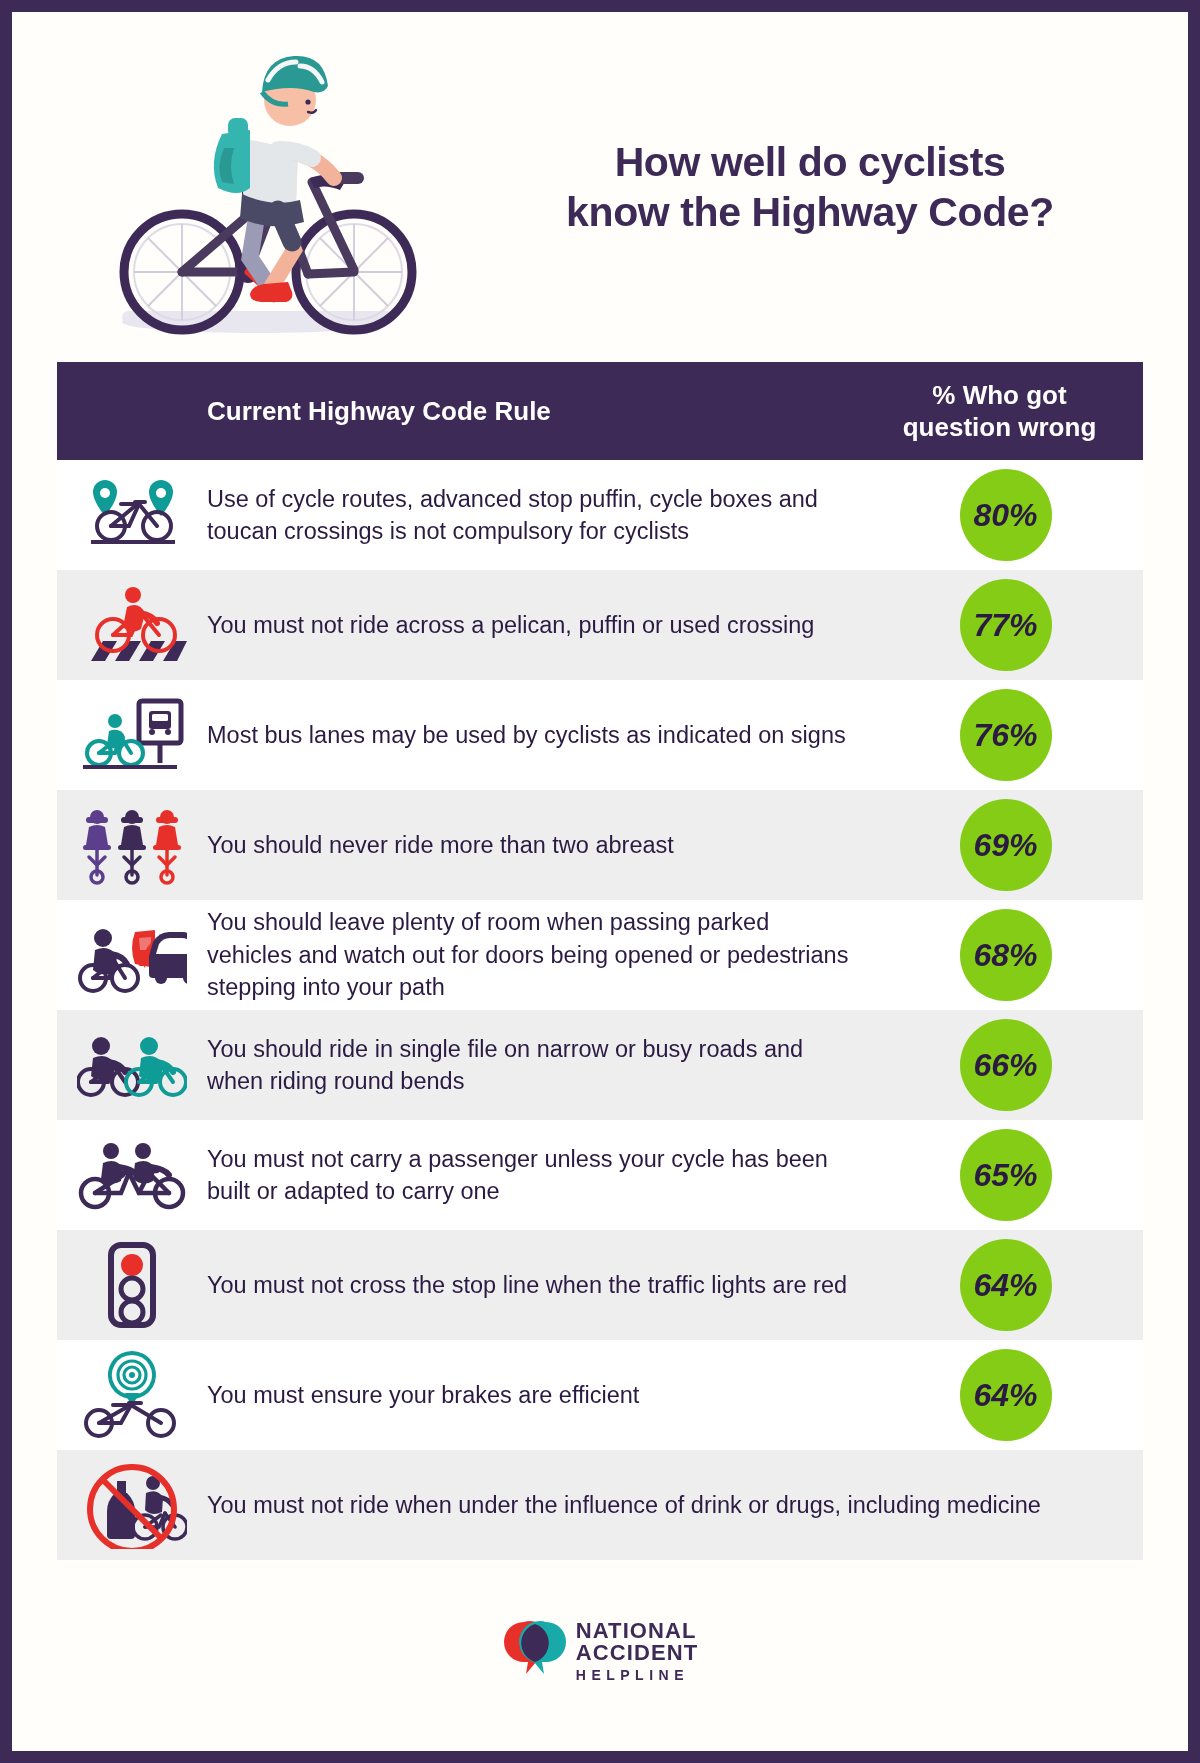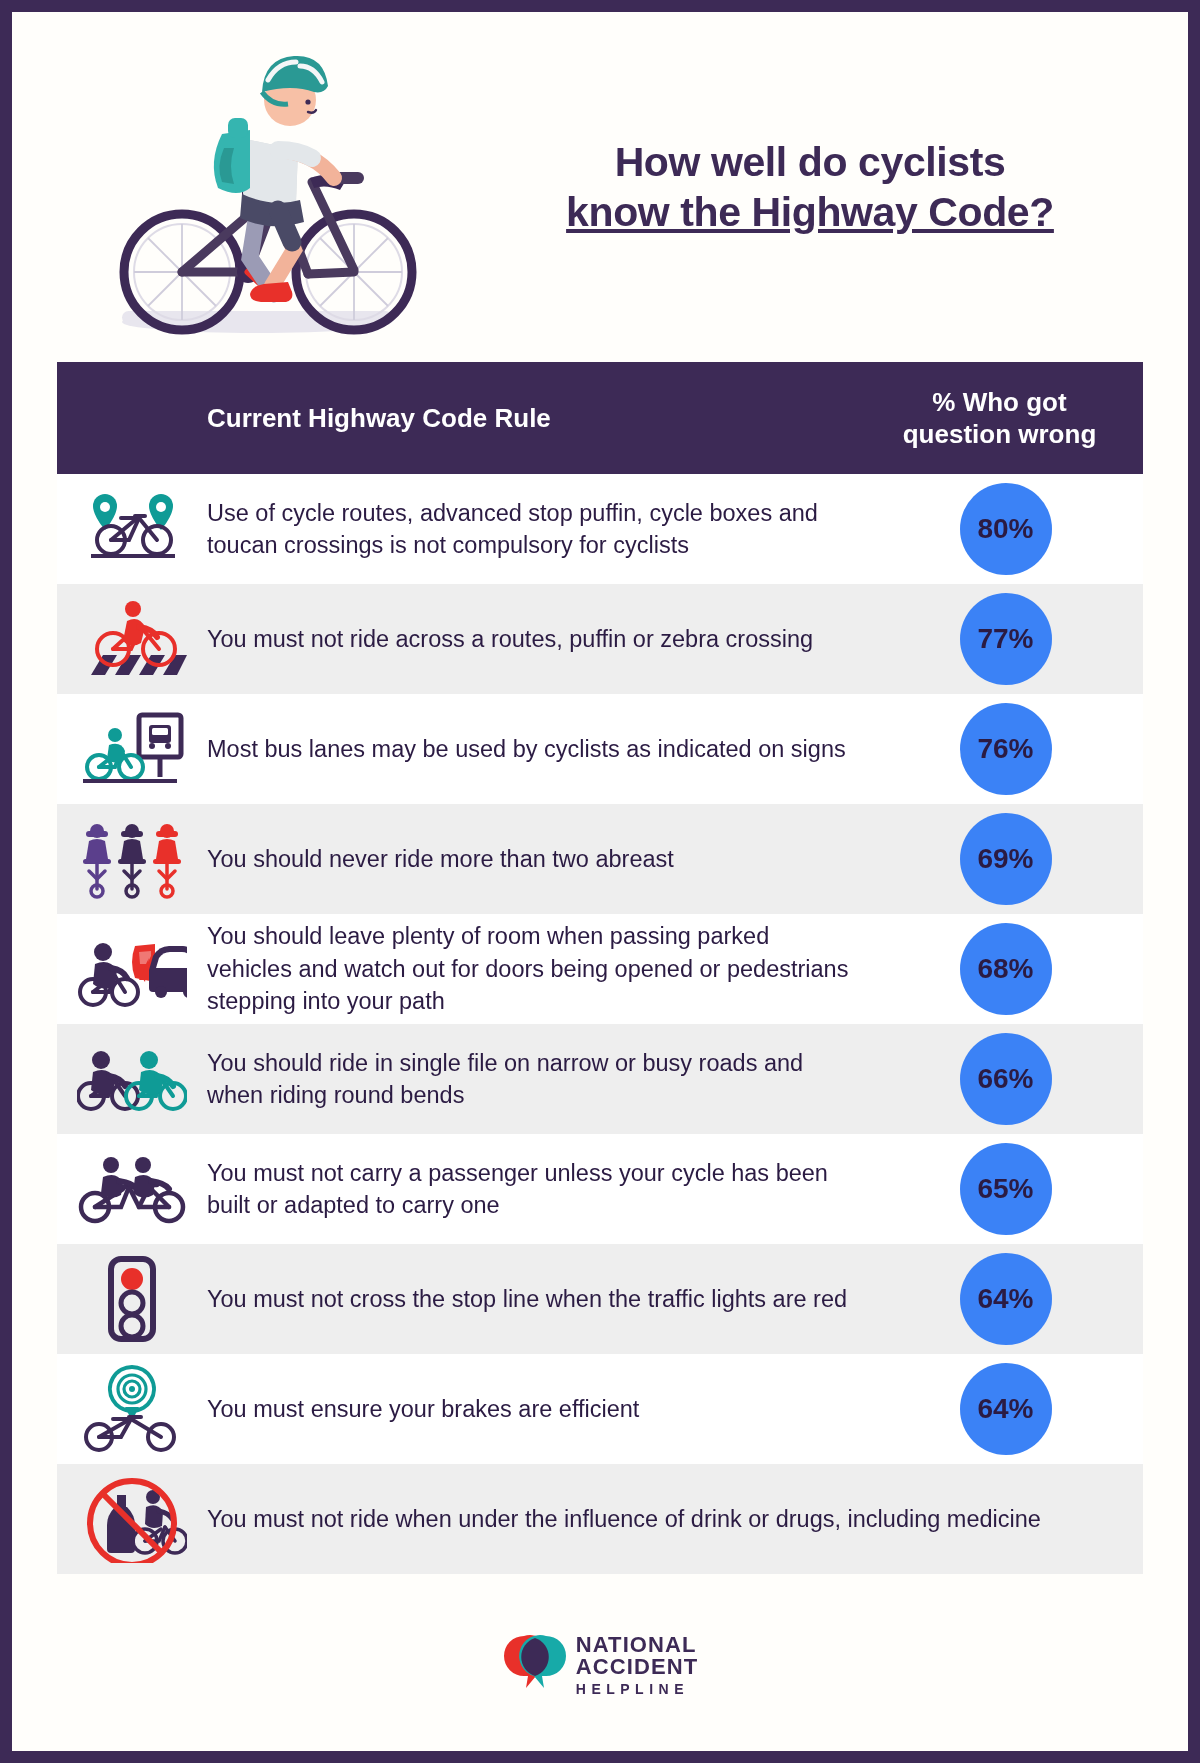--- a/index.html
+++ b/index.html
@@ -40,31 +40,31 @@
   }
   .hero-title {
     flex: 1;
     text-align: center;
     color: #3d2a56;
     font-size: 41px;
     font-weight: bold;
     line-height: 1.22;
     letter-spacing: -0.4px;
   }
-  .hero-title .l2 { display: block; text-decoration: underline; }
+  .hero-title .l2 { display: block; }
 
   
   .table {
     margin: 0 45px;
     width: calc(100% - 90px);
   }
   .thead {
     background: #3d2a56;
     color: #ffffff;
-    height: 112px;
+    height: 98px;
     display: flex;
     align-items: center;
   }
   .th-rule {
     flex: 1;
     padding-left: 150px;
     font-size: 26px;
     font-weight: bold;
   }
   .th-pct {
@@ -104,27 +104,28 @@
     flex: none;
     display: flex;
     align-items: center;
     justify-content: center;
     padding-right: 10px;
   }
   .bubble {
     width: 92px;
     height: 92px;
     border-radius: 50%;
-    background: #3b82f6;
+    background: #84cc16;
     color: #2b1b43;
     display: flex;
     align-items: center;
     justify-content: center;
-    font-size: 28px;
+    font-size: 32px;
     font-weight: bold;
+    font-style: italic;
   }
 
   
   .footer {
     margin-top: 34px;
     display: flex;
     align-items: center;
     justify-content: center;
   }
   .logo {
@@ -295,21 +296,21 @@
             <g stroke="#e8302a" stroke-width="4" fill="none" stroke-linecap="round">
               <path d="M36 50 L54 50 L64 28"></path>
               <path d="M36 50 L58 30"></path>
               <path d="M64 28 L82 50"></path>
             </g>
             <circle cx="56" cy="10" r="8" fill="#e8302a"></circle>
             <path d="M50 22 q12 -6 18 6 l-4 16 q-10 6 -18 -2 z" fill="#e8302a"></path>
             <path d="M62 28 q14 2 18 10" stroke="#e8302a" stroke-width="6" fill="none" stroke-linecap="round"></path>
           </svg>
         </div>
-        <div class="cell-text">You must not ride across a routes, puffin or zebra crossing</div>
+        <div class="cell-text">You must not ride across a pelican, puffin or used crossing</div>
         <div class="cell-pct">
           <div class="bubble">77%</div>
         </div>
       </div>
 
       <div class="row">
         <div class="cell-icon">
           <svg viewBox="0 0 110 80" width="110" height="80">
             <rect x="62" y="6" width="42" height="42" rx="3" fill="none" stroke="#3d2a56" stroke-width="5"></rect>
             <rect x="72" y="16" width="22" height="18" rx="3" fill="#3d2a56"></rect>

